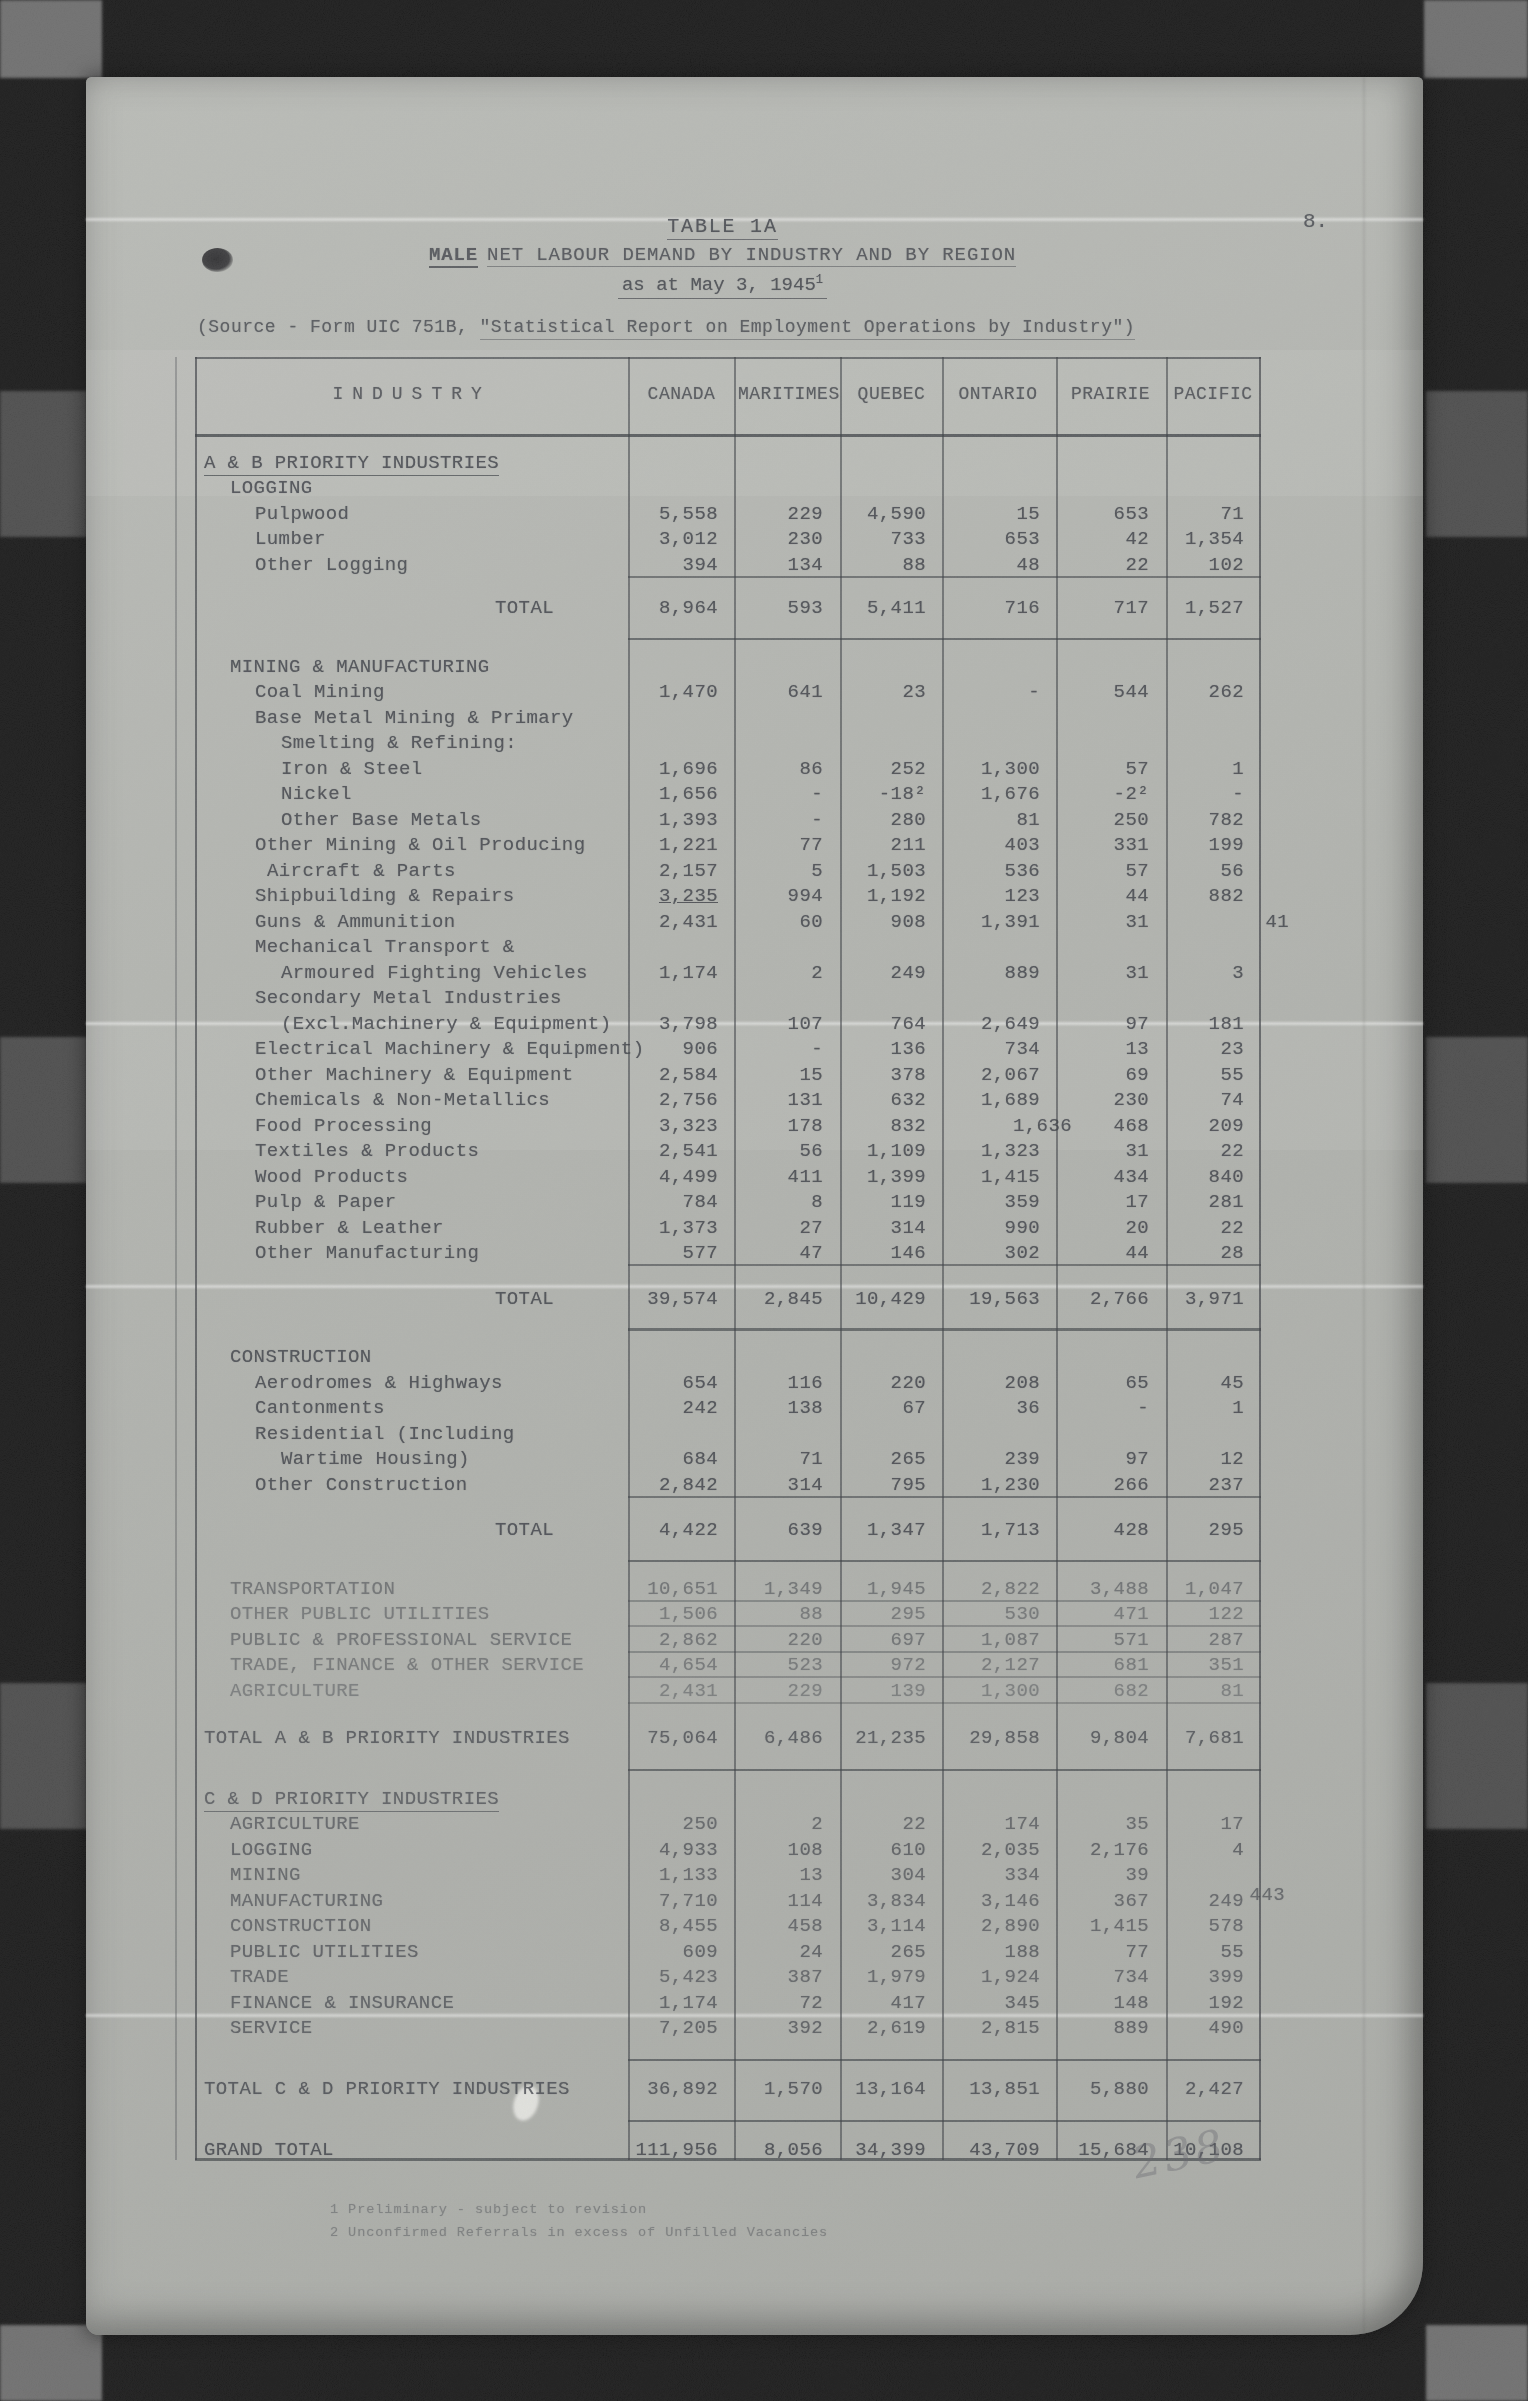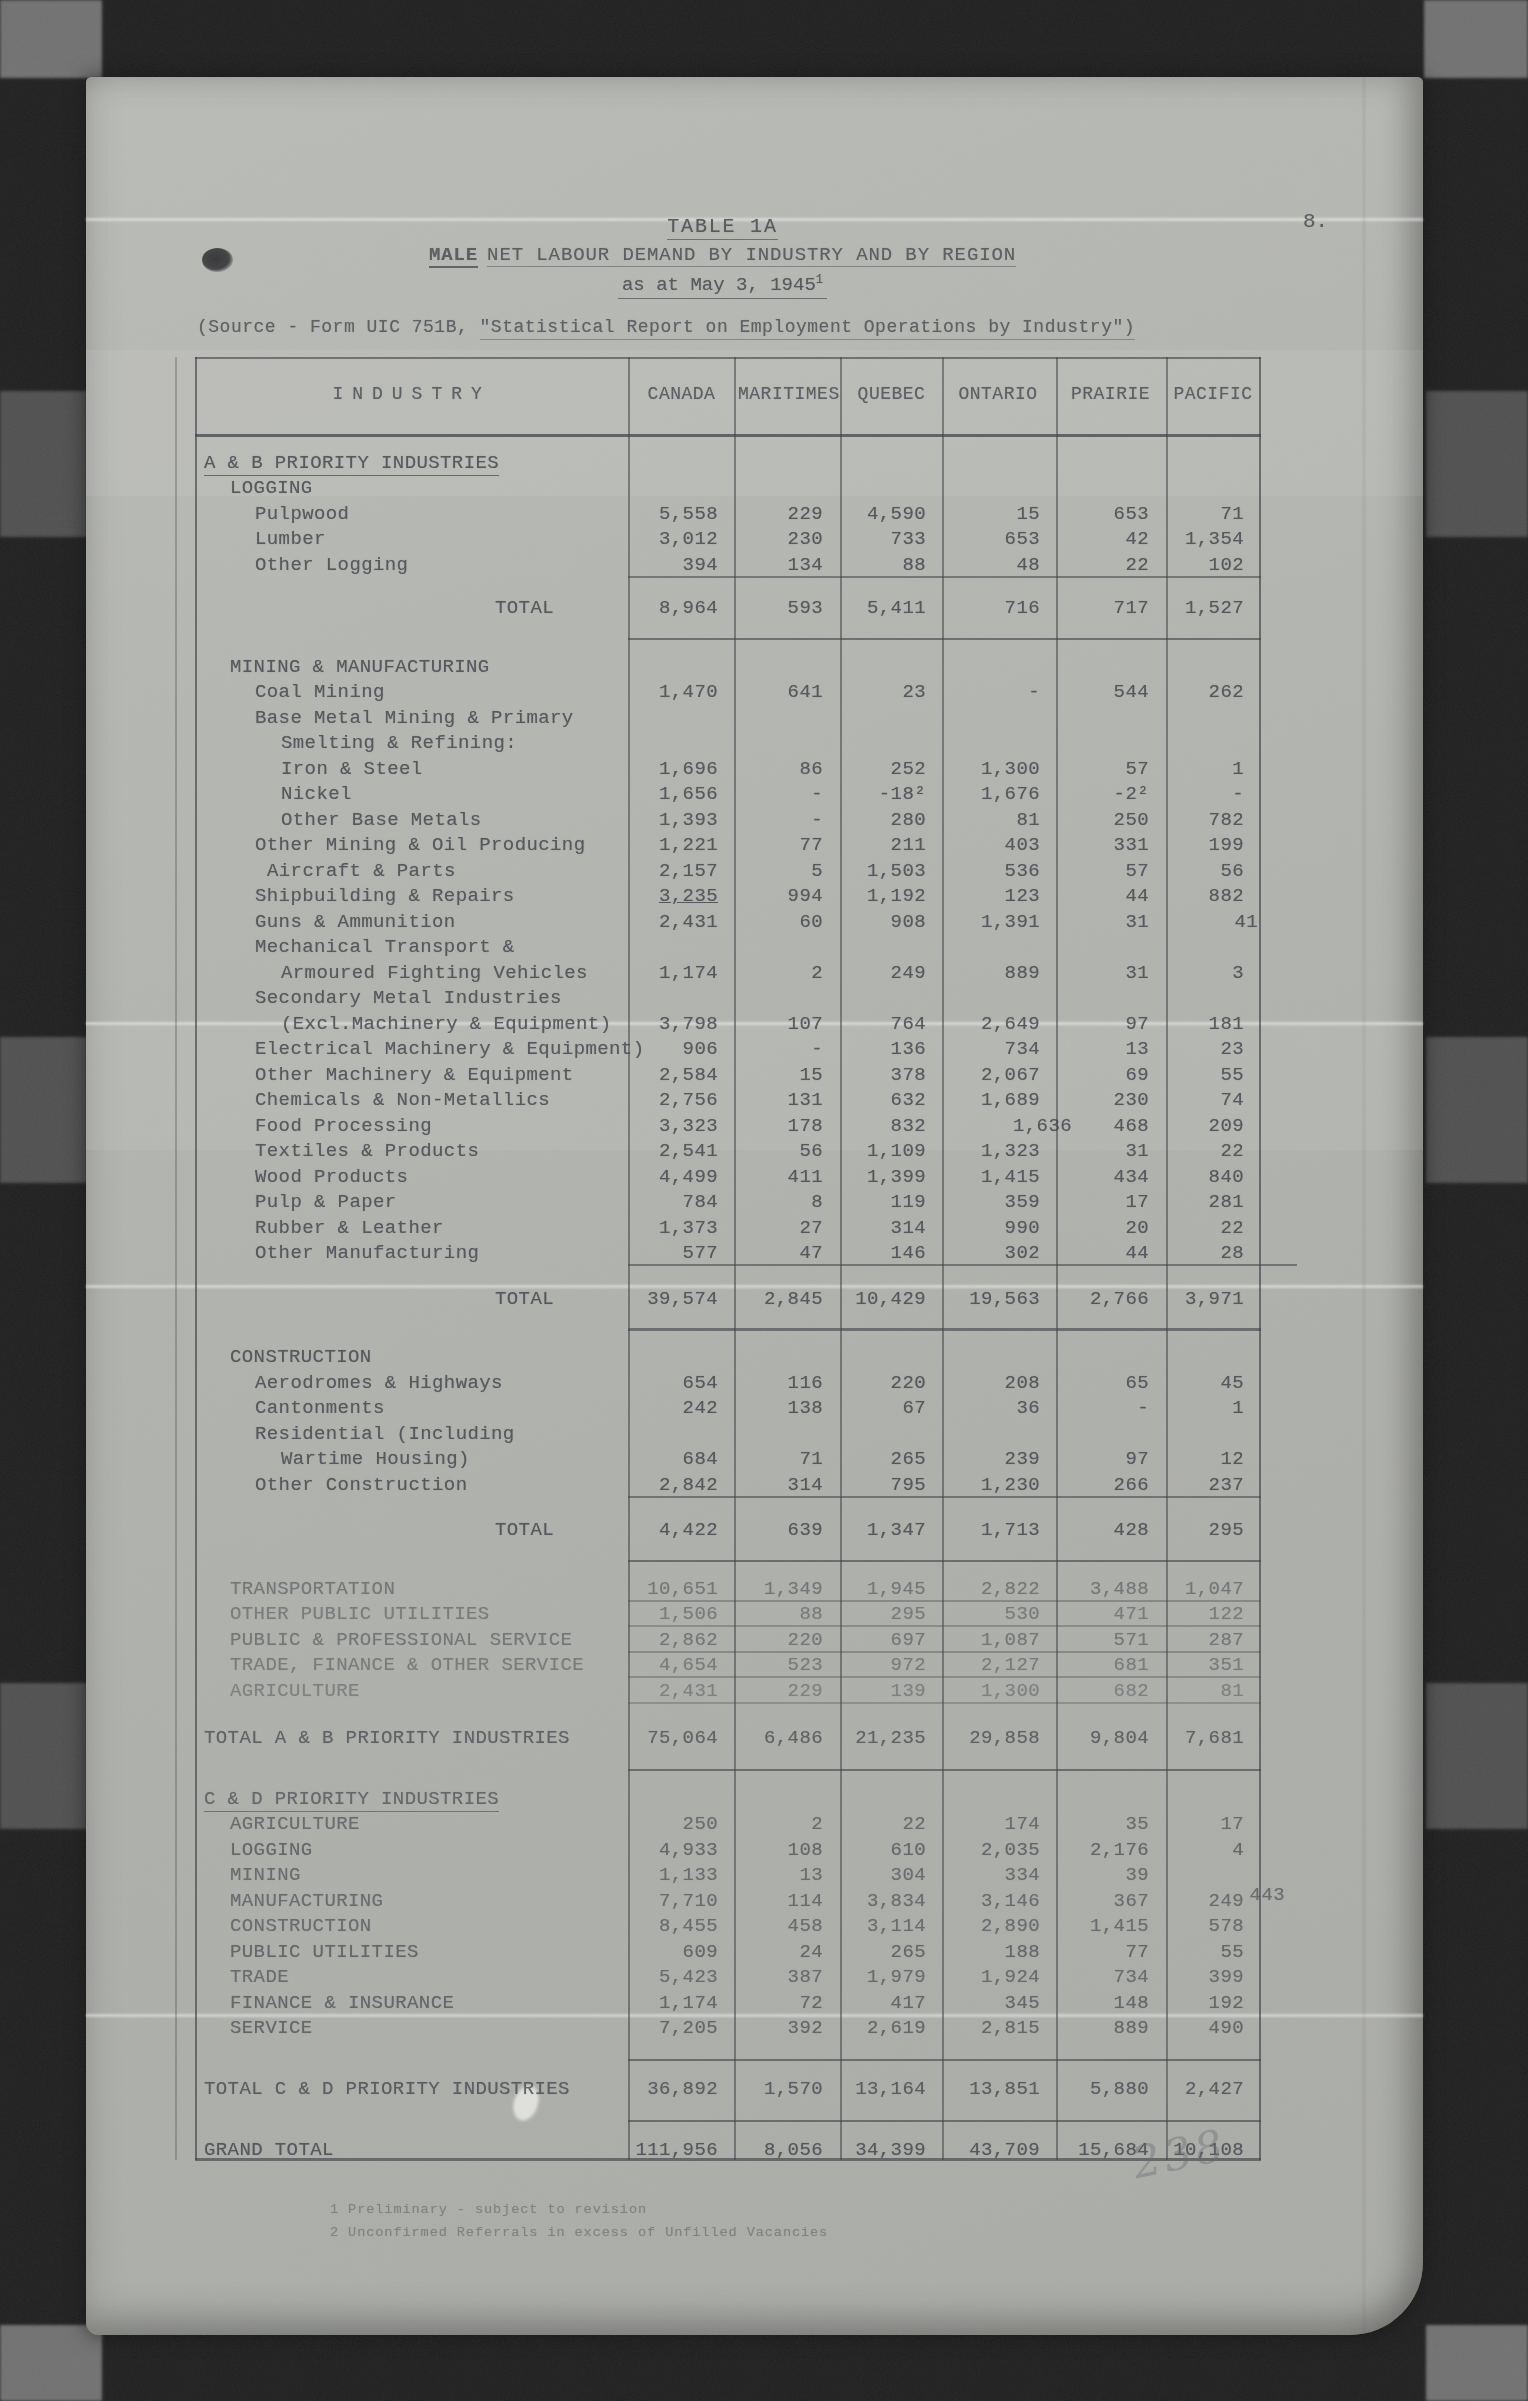--- a/index.html
+++ b/index.html
@@ -235,21 +235,21 @@
               <div class="cell ink" style="left: 862px; width: 92px;">44</div>
               <div class="cell ink" style="left: 972px; width: 77px;">882</div>
             </div>
             <div class="trow" style="height: 25.5px; opacity: 0.85;">
               <div class="lab ink" style="left: 60px;">Guns &amp; Ammunition</div>
               <div class="cell ink" style="left: 435px; width: 88px;">2,431</div>
               <div class="cell ink" style="left: 541px; width: 87px;">60</div>
               <div class="cell ink" style="left: 647px; width: 84px;">908</div>
               <div class="cell ink" style="left: 749px; width: 96px;">1,391</div>
               <div class="cell ink" style="left: 862px; width: 92px;">31</div>
-              <div class="cell ink" style="left: 957px; width: 77px; padding-left: 29px;">41</div>
+              <div class="cell ink" style="left: 988px; width: 77px; padding-left: 29px;">41</div>
             </div>
             <div class="trow" style="height: 25.5px; opacity: 0.85;">
               <div class="lab ink" style="left: 60px;">Mechanical Transport &amp;</div>
             </div>
             <div class="trow" style="height: 25.5px; opacity: 0.85;">
               <div class="lab ink" style="left: 86px;">Armoured Fighting Vehicles</div>
               <div class="cell ink" style="left: 435px; width: 88px;">1,174</div>
               <div class="cell ink" style="left: 541px; width: 87px;">2</div>
               <div class="cell ink" style="left: 647px; width: 84px;">249</div>
               <div class="cell ink" style="left: 749px; width: 96px;">889</div>
@@ -333,21 +333,21 @@
             </div>
             <div class="trow" style="height: 25.5px; opacity: 0.85;">
               <div class="lab ink" style="left: 60px;">Rubber &amp; Leather</div>
               <div class="cell ink" style="left: 435px; width: 88px;">1,373</div>
               <div class="cell ink" style="left: 541px; width: 87px;">27</div>
               <div class="cell ink" style="left: 647px; width: 84px;">314</div>
               <div class="cell ink" style="left: 749px; width: 96px;">990</div>
               <div class="cell ink" style="left: 862px; width: 92px;">20</div>
               <div class="cell ink" style="left: 972px; width: 77px;">22</div>
             </div>
-            <div class="trow" style="height: 25.5px; opacity: 0.85; padding-left: 36px;">
+            <div class="trow" style="height: 25.5px; opacity: 0.85;">
               <div class="lab ink" style="left: 60px;">Other Manufacturing</div>
               <div class="cell ink" style="left: 435px; width: 88px;">577</div>
               <div class="cell ink" style="left: 541px; width: 87px;">47</div>
               <div class="cell ink" style="left: 647px; width: 84px;">146</div>
               <div class="cell ink" style="left: 749px; width: 96px;">302</div>
               <div class="cell ink" style="left: 862px; width: 92px;">44</div>
               <div class="cell ink" style="left: 972px; width: 77px;">28</div>
               <div class="uline"></div>
             </div>
             <div class="trow" style="height: 20px; opacity: 0.85;"></div>

